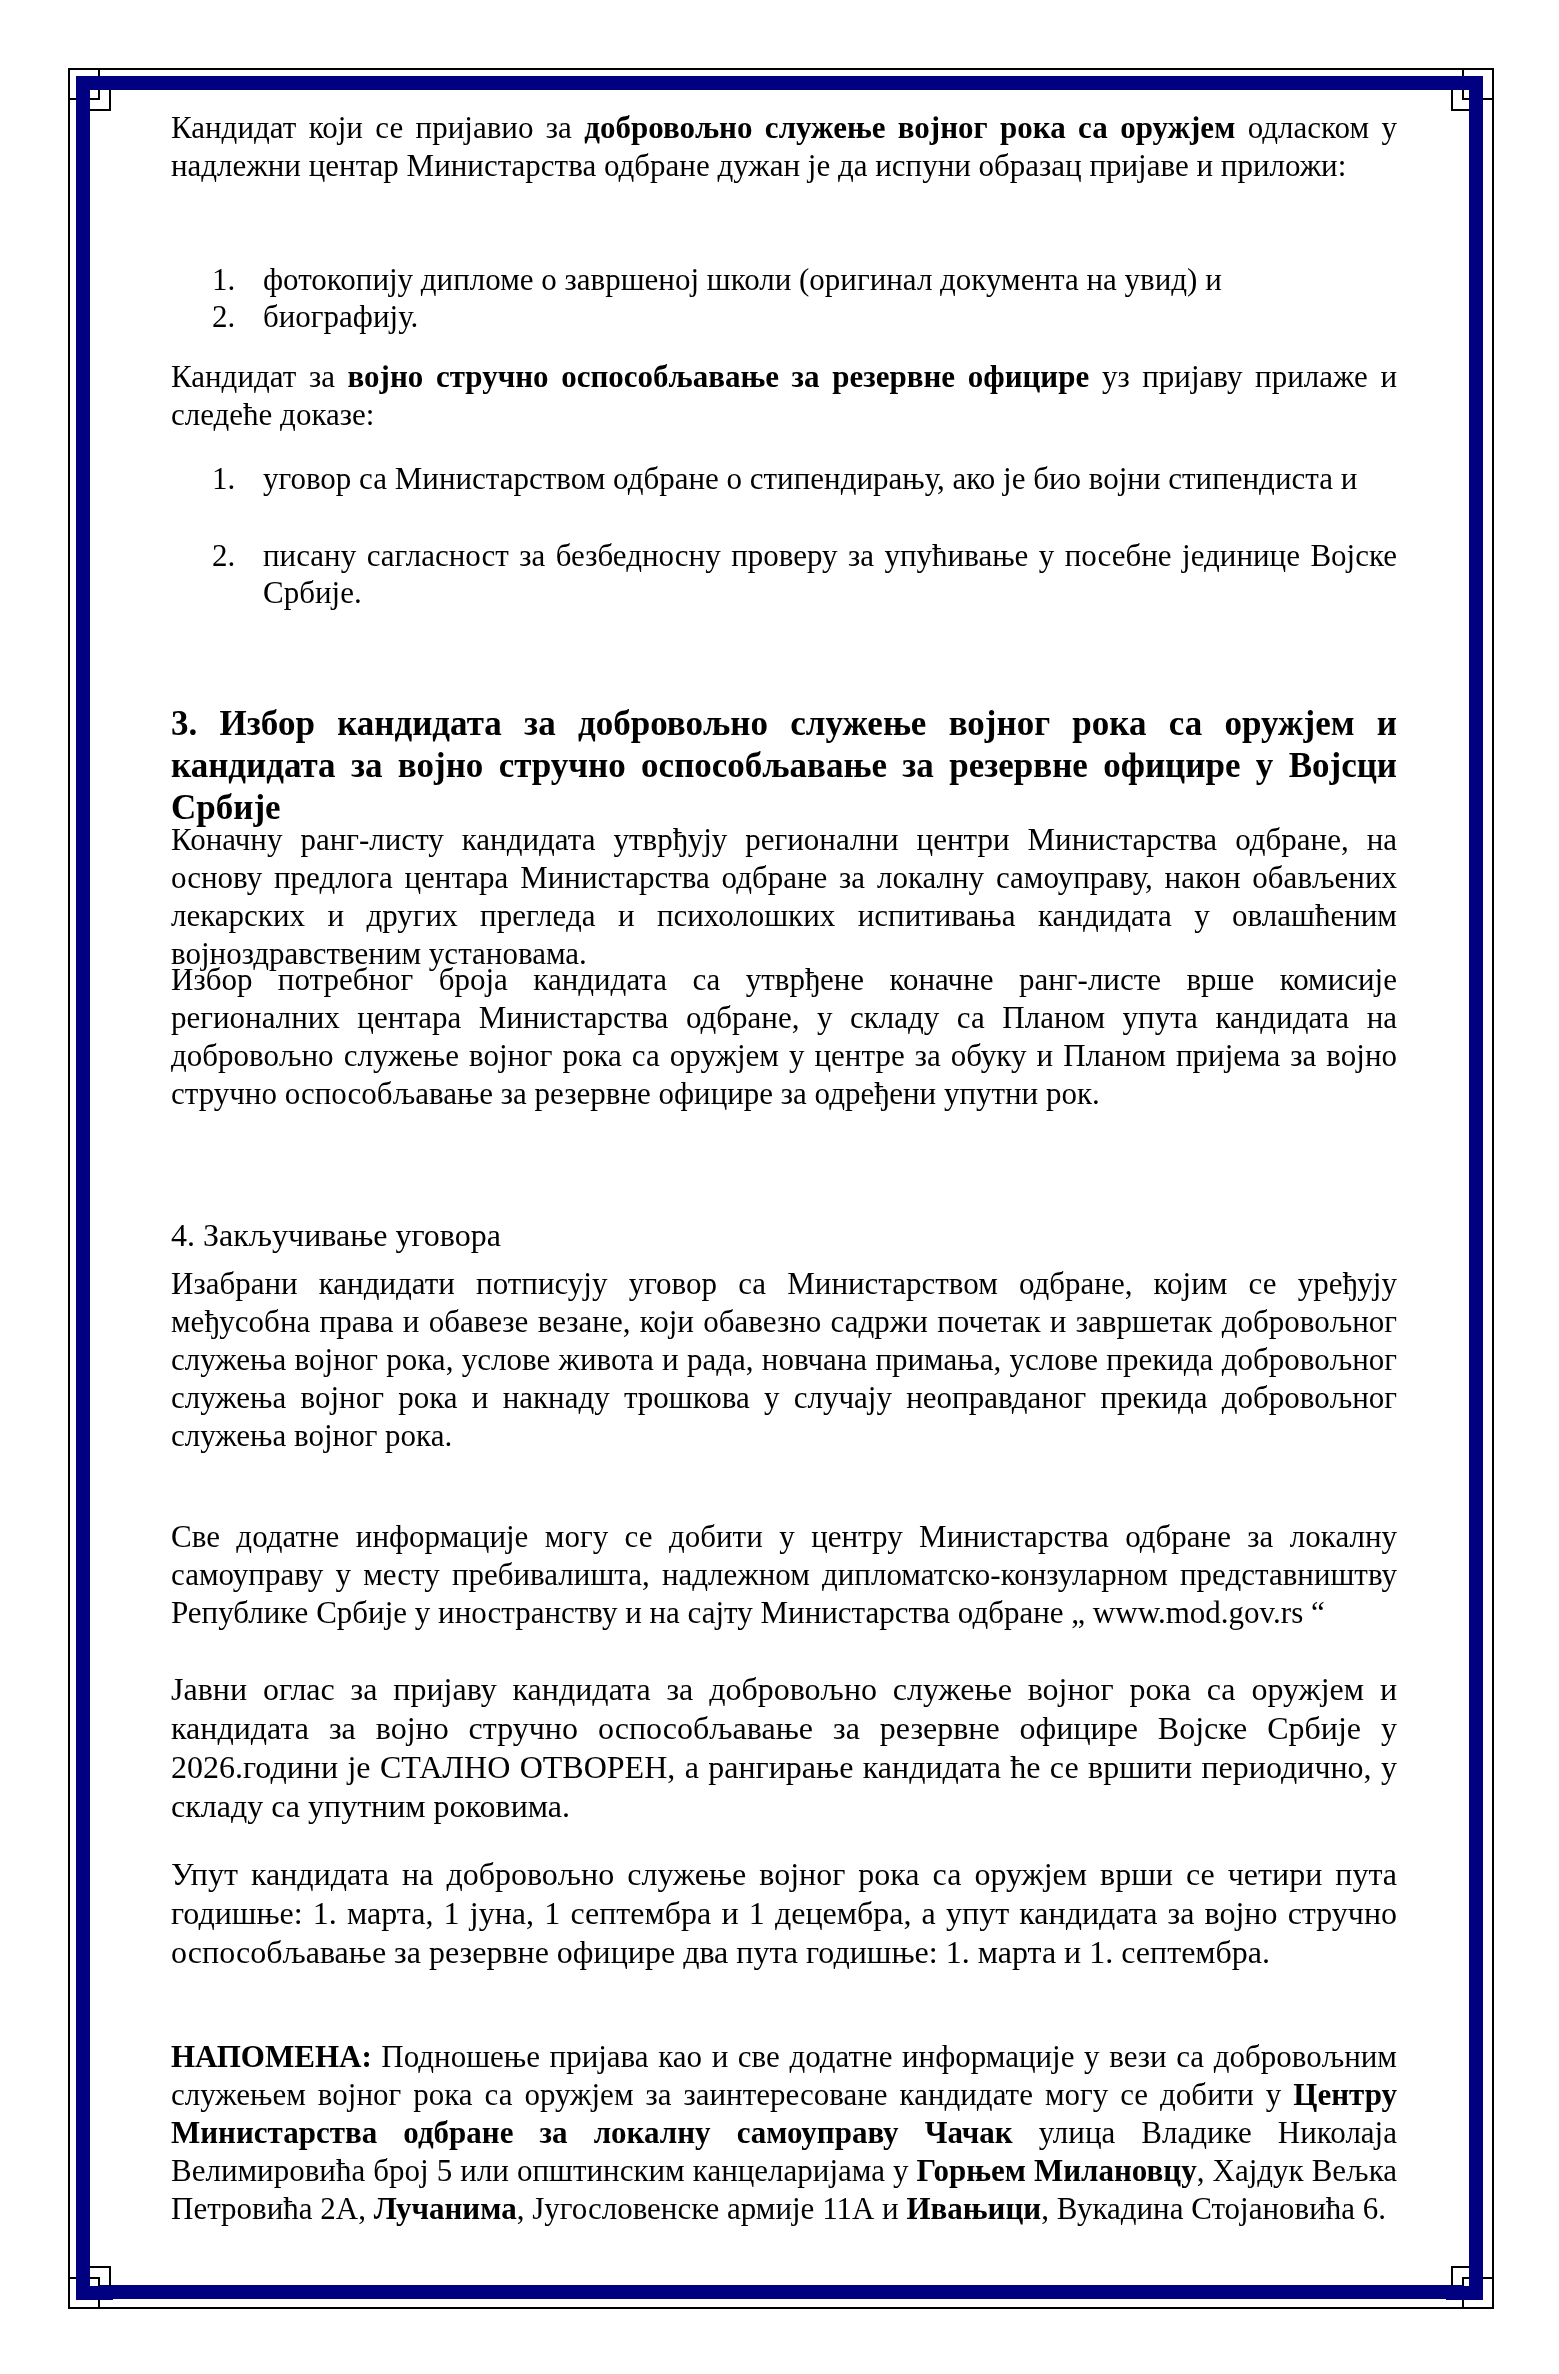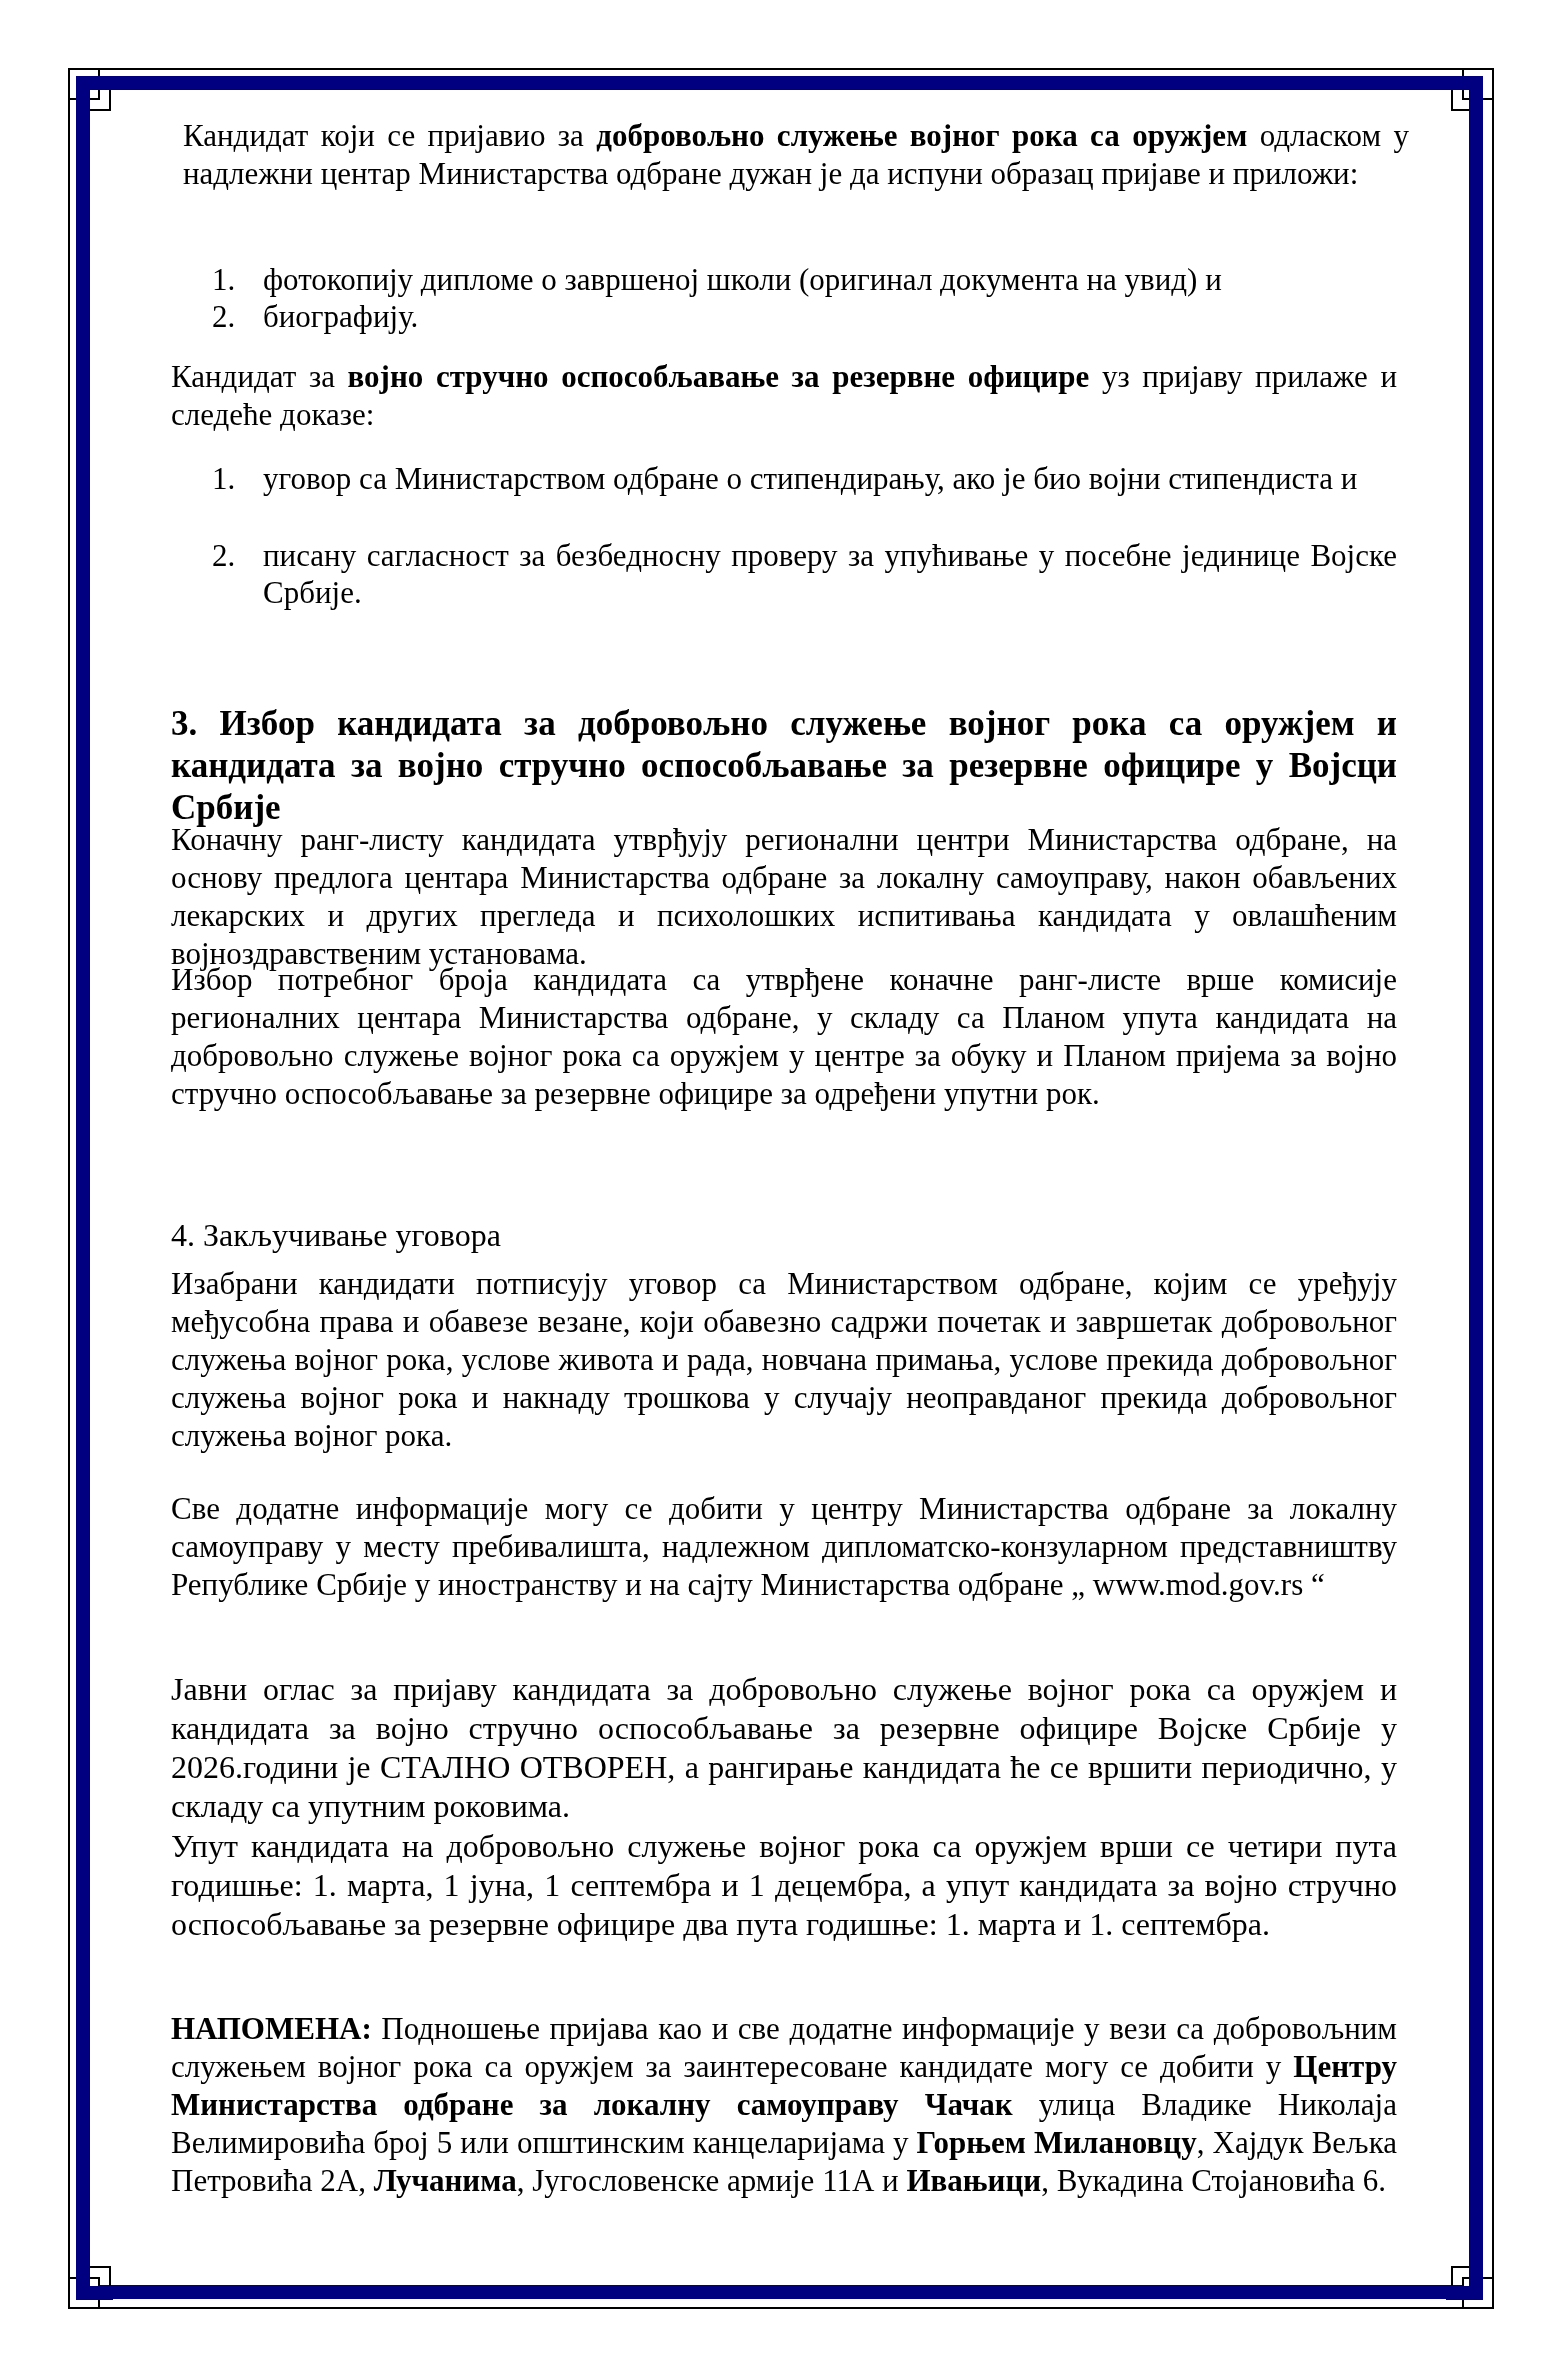--- a/index.html
+++ b/index.html
@@ -3,21 +3,21 @@
 <meta charset="utf-8">
 <style>
   html, body { margin: 0; padding: 0; background: #ffffff; }
   body { width: 1559px; height: 2375px; position: relative; overflow: hidden;
          font-family: "Liberation Serif", "DejaVu Serif", serif; color: #000; }
   .frame-outer { position: absolute; border: 2.8px solid #000; box-sizing: border-box; }
   .frame-blue { position: absolute; border: 14px solid #000080; box-sizing: border-box; }
   .corner { position: absolute; width: 32px; height: 32px; border: 2.8px solid #000; box-sizing: border-box; background: transparent; }
   .content { position: absolute; left: 171px; width: 1226px; font-size: 31px; }
   .blk { position: absolute; left: 0; width: 1226px; text-align: justify; line-height: 38px; }
-  .blk.last-left { text-align-last: left; }
+  .blk.last-left { text-align-last: left; margin-top: 28px; }
   .h3 { font-weight: bold; font-size: 35px; line-height: 42px; text-align: justify; text-align-last: left; margin-top: 28px; }
   .h4 { font-weight: normal; font-size: 32px; line-height: 37px; }
   .li { position: absolute; left: 0; width: 1226px; line-height: 37px; }
   .li .num { position: absolute; left: 41px; }
   .li .txt { position: absolute; left: 92px; width: 1134px; text-align: justify; text-align-last: left; }
   .bp { font-weight: normal; font-size: 32px; line-height: 39px; text-align: justify; }
 </style>
 </head>
 <body>
 
@@ -37,21 +37,21 @@
 <div style="position:absolute; left:76px; top:76px; width:37px; height:14px; background:#000080;"></div>
 <div style="position:absolute; left:1469px; top:76px; width:14px; height:37px; background:#000080;"></div>
 <div style="position:absolute; left:1446px; top:76px; width:37px; height:14px; background:#000080;"></div>
 <div style="position:absolute; left:76px; top:2262px; width:14px; height:37px; background:#000080;"></div>
 <div style="position:absolute; left:76px; top:2286px; width:37px; height:14px; background:#000080;"></div>
 <div style="position:absolute; left:1469px; top:2262px; width:14px; height:37px; background:#000080;"></div>
 <div style="position:absolute; left:1446px; top:2286px; width:37px; height:14px; background:#000080;"></div>
 
 <div class="content" style="top:0;">
 
-  <div class="blk" style="top:117px;margin-left:12px;">
+  <div class="blk" style="top:109px;">
     <span>Кандидат који се пријавио за </span><b>добровољно служење војног рока са оружјем</b><span> одласком у надлежни центар Министарства одбране дужан је да испуни образац пријаве и приложи:</span>
   </div>
 
   <div class="li" style="top:261px;">
     <span class="num">1.</span>
     <span class="txt">фотокопију дипломе о завршеној школи (оригинал документа на увид) и</span>
   </div>
   <div class="li" style="top:298px;">
     <span class="num">2.</span>
     <span class="txt">биографију.</span>

